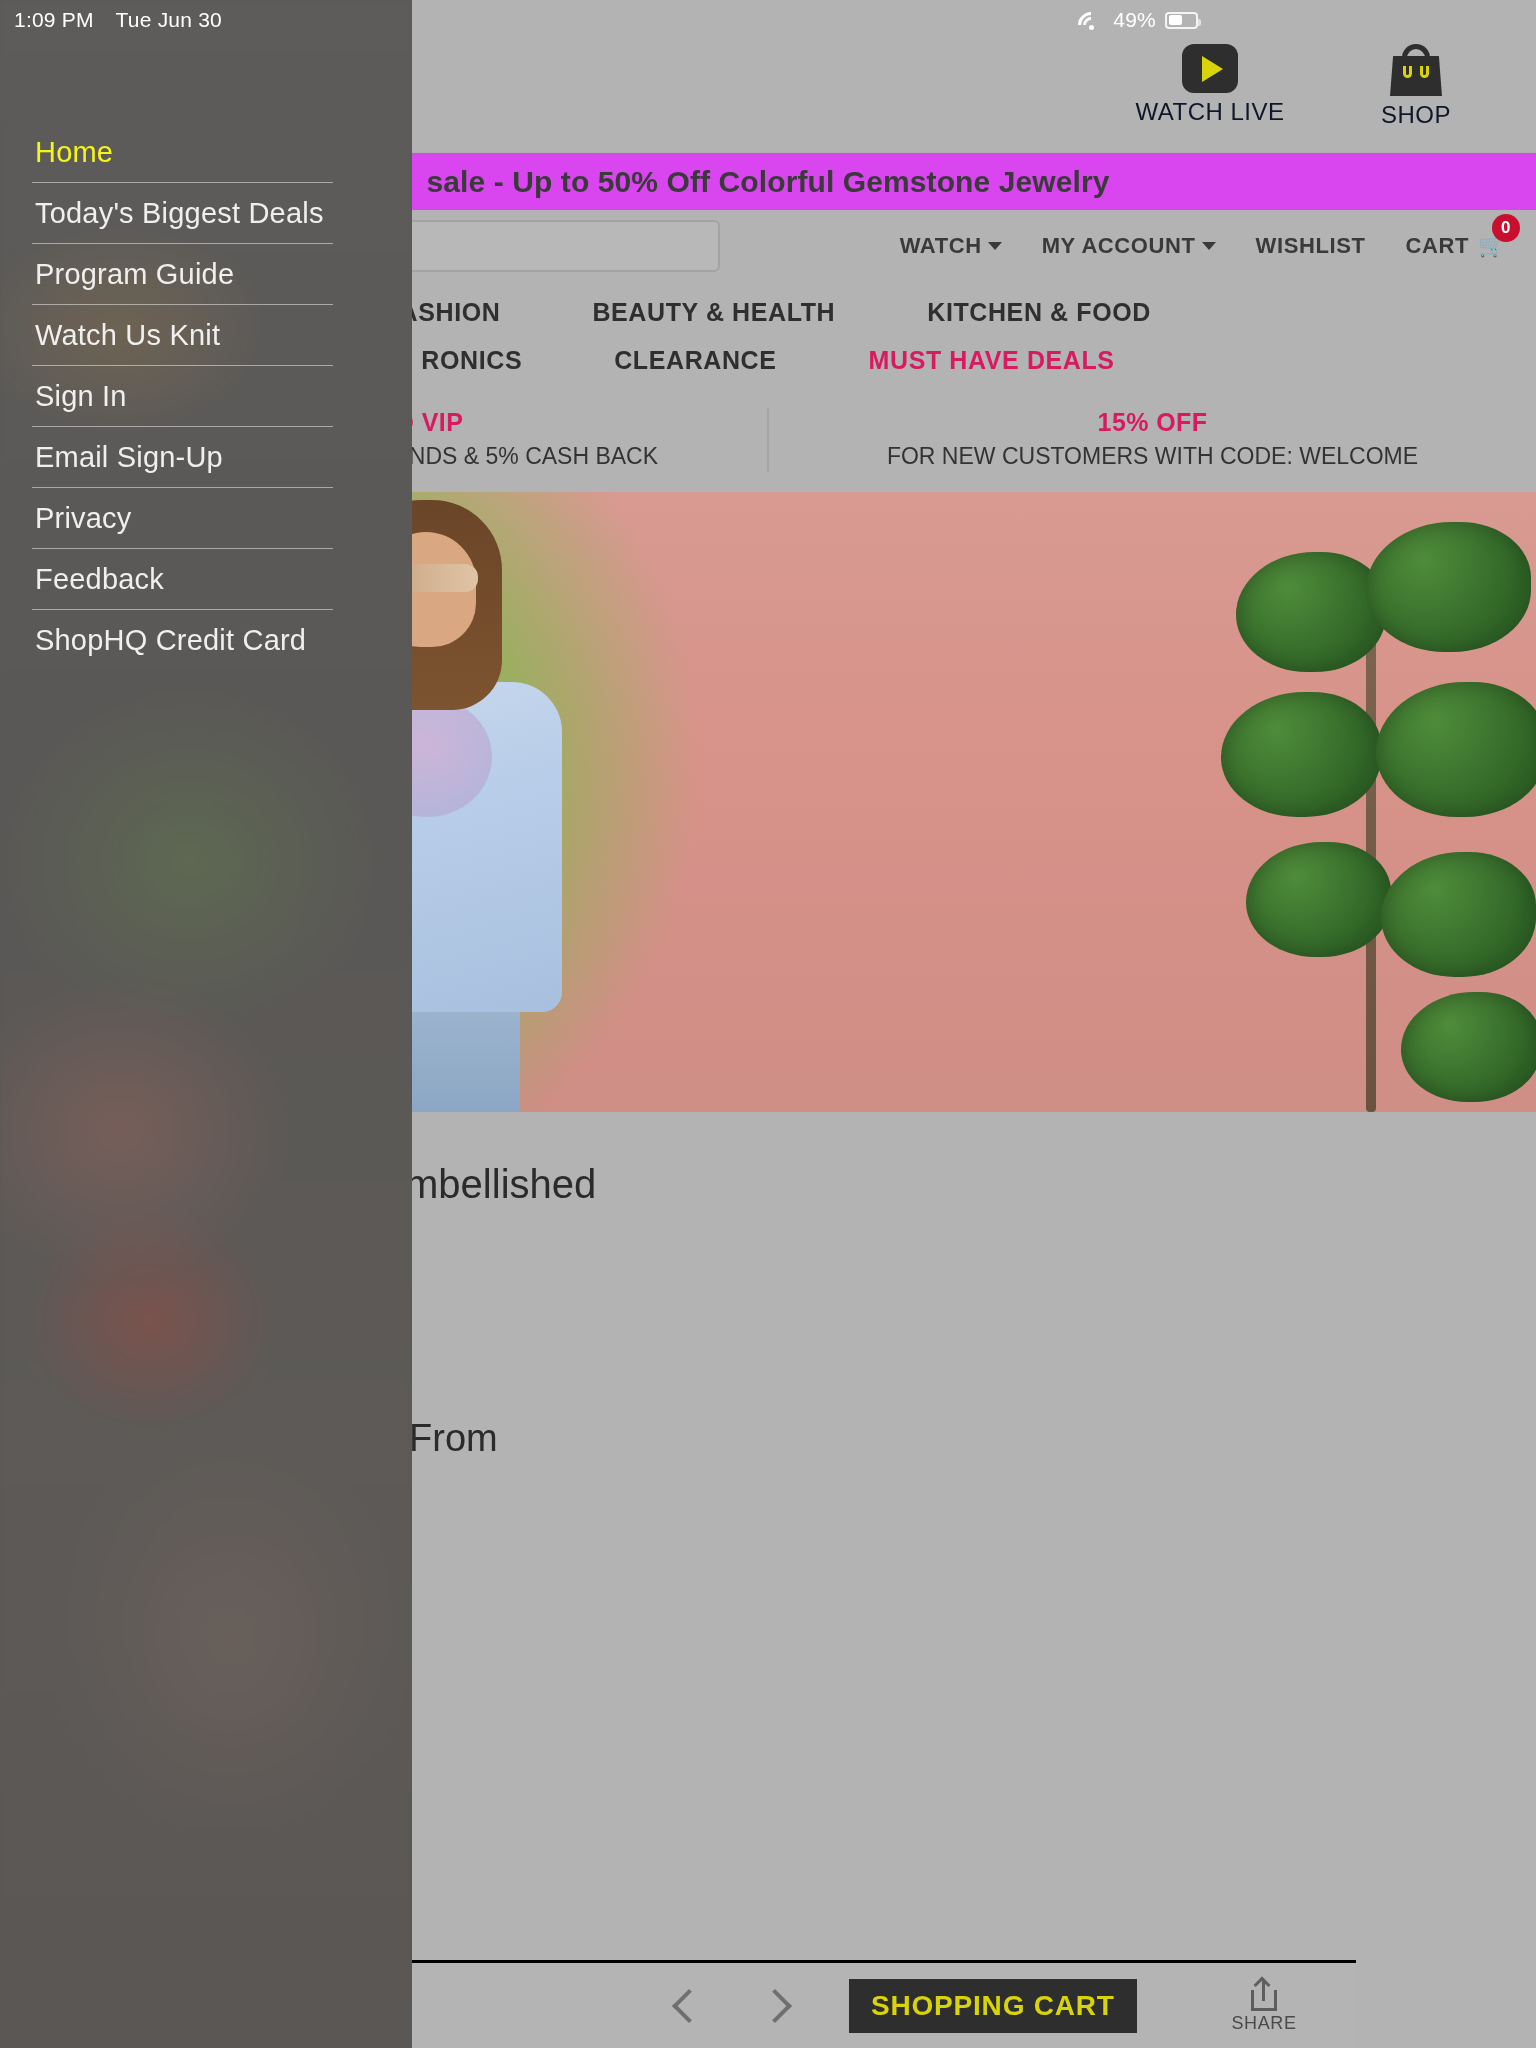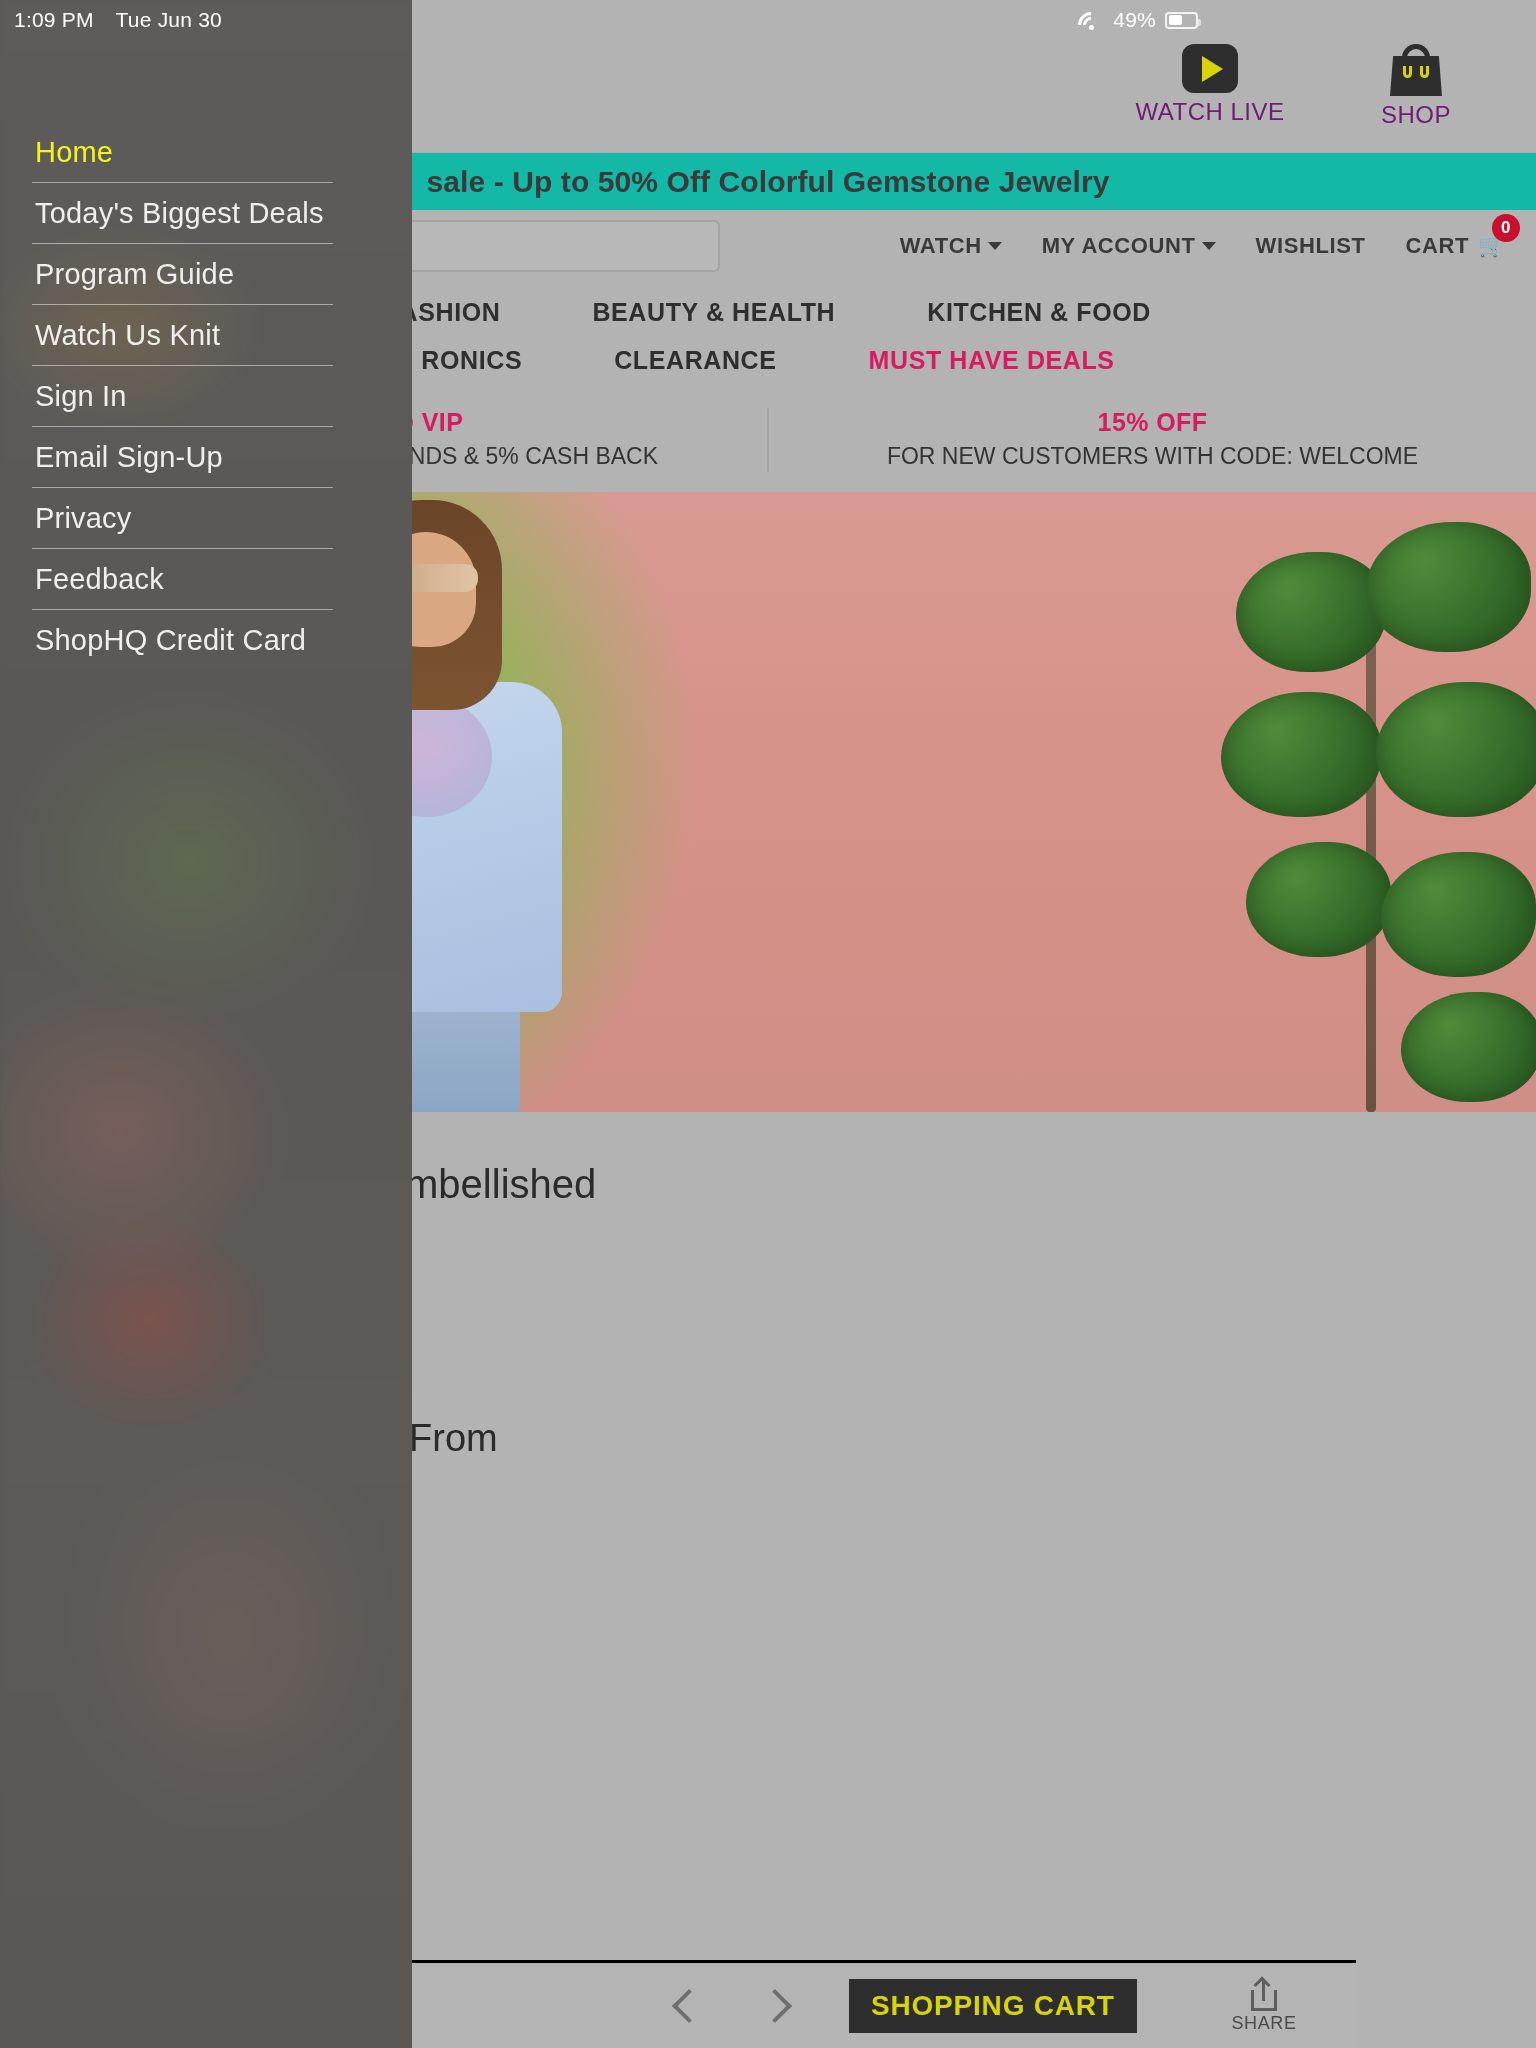--- a/index.html
+++ b/index.html
@@ -49,26 +49,26 @@
   .play-tri{ width:0;height:0;border-left:21px solid #d8d409;
     border-top:13px solid transparent;border-bottom:13px solid transparent; margin-left:5px;}
   .bag{ width:58px;height:52px; margin:0 auto; position:relative; }
   .bag .body{ position:absolute; bottom:0; left:3px; width:52px; height:40px; background:#2e2e2e;
     clip-path:polygon(6% 0,94% 0,100% 100%,0% 100%); }
   .bag .handle{ position:absolute; top:0; left:15px; width:28px; height:20px;
     border:5px solid #2e2e2e; border-bottom:0; border-radius:16px 16px 0 0; }
   .bag .eye{ position:absolute; top:22px; width:9px;height:12px; border:3px solid #d8d409;
     border-top:0; border-radius:0 0 7px 7px; }
   .bag .eye.l{ left:16px; } .bag .eye.r{ left:33px; }
-  .hdr-label{ font-size:24px; color:#701a75; letter-spacing:.5px; margin-top:5px;
+  .hdr-label{ font-size:24px; color:#0f172a; letter-spacing:.5px; margin-top:5px;
     font-family:"Liberation Sans", sans-serif; }
 
   
   .promo-strip{
-    height:58px; background:#14b8a6; display:flex; align-items:center;
+    height:58px; background:#d946ef; display:flex; align-items:center;
     justify-content:center; border-top:1px solid #aeaeae;
   }
   .promo-strip .txt{ font-size:30px; color:#3a3a3a; font-weight:bold; letter-spacing:.1px; }
 
   
   .util-nav{ height:72px; background:#b3b3b3; display:flex; align-items:center;
     padding-left:300px; position:relative; }
   .search-box{ width:420px; height:52px; border:2px solid #a3a3a3; border-radius:6px;
     background:#b8b8b8; }
   .util-links{ position:absolute; right:30px; display:flex; align-items:center; gap:40px; }

